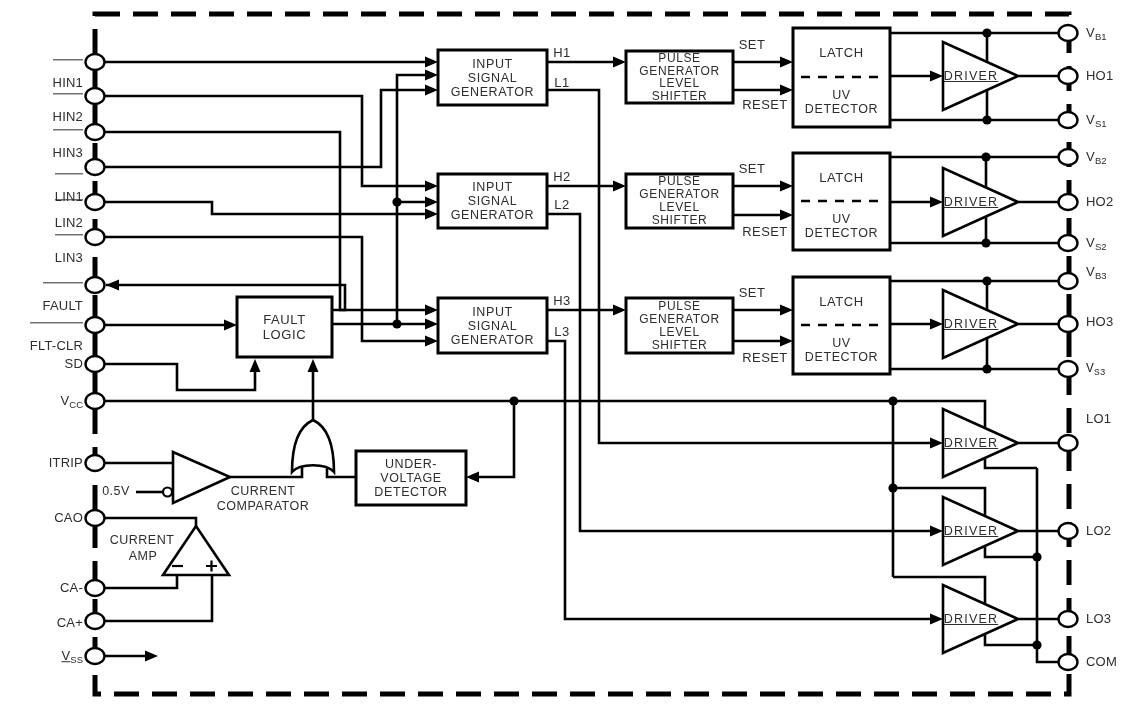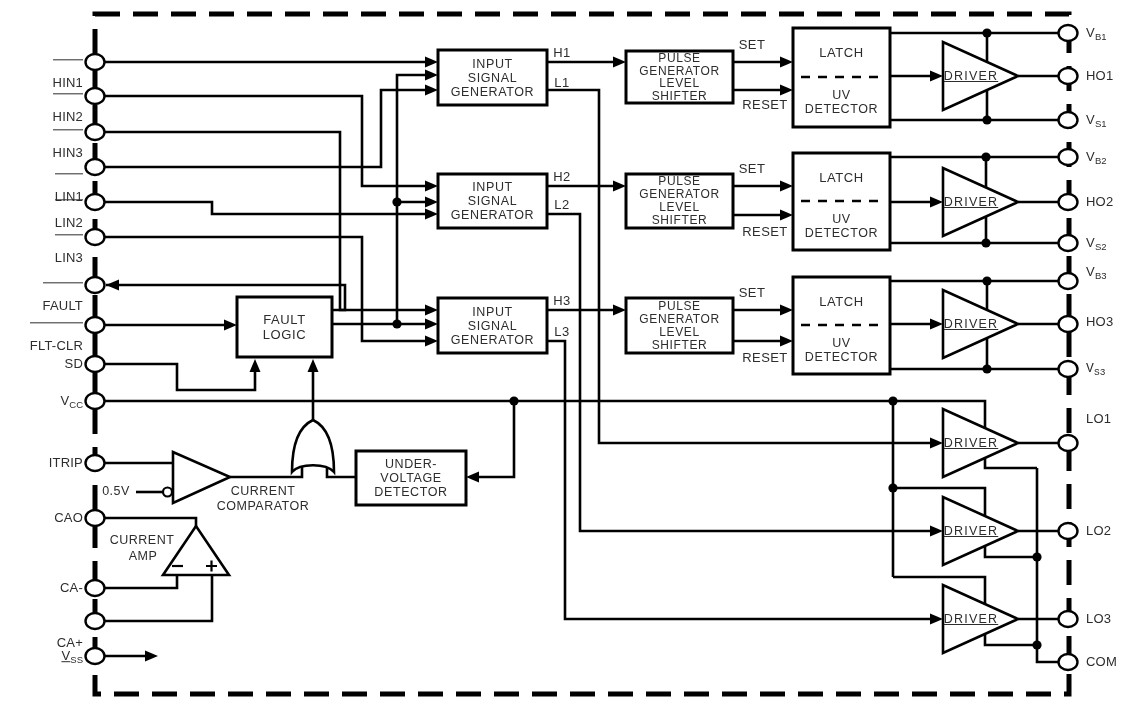--- a/index.html
+++ b/index.html
@@ -237,21 +237,21 @@
       <div class="pinL" style="top:176px;"><span class="ovl"><span>LIN1</span><span class="sb"></span></span></div>
       <div class="pinL" style="top:202px;"><span class="ovl"><span>LIN2</span><span class="sb"></span></span></div>
       <div class="pinL" style="top:237px;"><span class="ovl"><span>LIN3</span><span class="sb"></span></span></div>
       <div class="pinL" style="top:285px;"><span class="ovl"><span>FAULT</span><span class="sb"></span></span></div>
       <div class="pinL" style="top:325px;"><span class="ovl"><span>FLT-CLR</span><span class="sb"></span></span></div>
       <div class="pinL" style="top:364px;"><span><span>SD</span><span class="sb"></span></span></div>
       <div class="pinL" style="top:401px;"><span><span>V</span><span class="sb">CC</span></span></div>
       <div class="pinL" style="top:463px;"><span><span>ITRIP</span><span class="sb"></span></span></div>
       <div class="pinL" style="top:518px;"><span><span>CAO</span><span class="sb"></span></span></div>
       <div class="pinL" style="top:588px;"><span><span>CA-</span><span class="sb"></span></span></div>
-      <div class="pinL" style="top:643px;text-align:right;"><span><span>CA+</span><span class="sb"></span></span></div>
+      <div class="pinL" style="top:623px;text-align:right;"><span><span>CA+</span><span class="sb"></span></span></div>
       <div class="pinL" style="top:656px;text-decoration:underline;"><span><span>V</span><span class="sb">SS</span></span></div>
       <div class="pinR" style="top:33px;text-align:center;"><span><span>V</span><span class="sb">B1</span></span></div>
       <div class="pinR" style="top:76px;"><span><span>HO1</span><span class="sb"></span></span></div>
       <div class="pinR" style="top:120px;"><span><span>V</span><span class="sb">S1</span></span></div>
       <div class="pinR" style="top:157px;"><span><span>V</span><span class="sb">B2</span></span></div>
       <div class="pinR" style="top:202px;"><span><span>HO2</span><span class="sb"></span></span></div>
       <div class="pinR" style="top:243px;"><span><span>V</span><span class="sb">S2</span></span></div>
       <div class="pinR" style="top:272px;"><span><span>V</span><span class="sb">B3</span></span></div>
       <div class="pinR" style="top:312px;margin-top:10px;"><span><span>HO3</span><span class="sb"></span></span></div>
       <div class="pinR" style="top:369px;font-family:Liberation Mono, monospace;"><span><span>V</span><span class="sb">S3</span></span></div>

